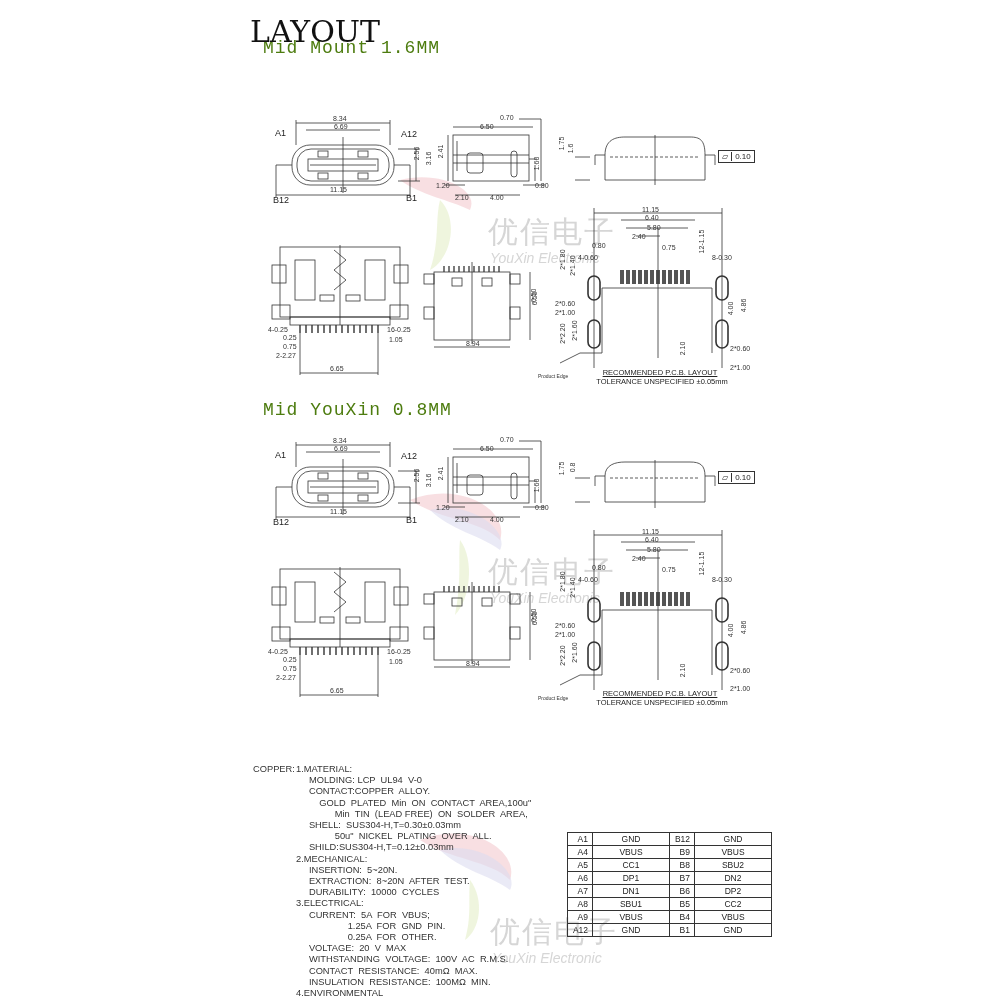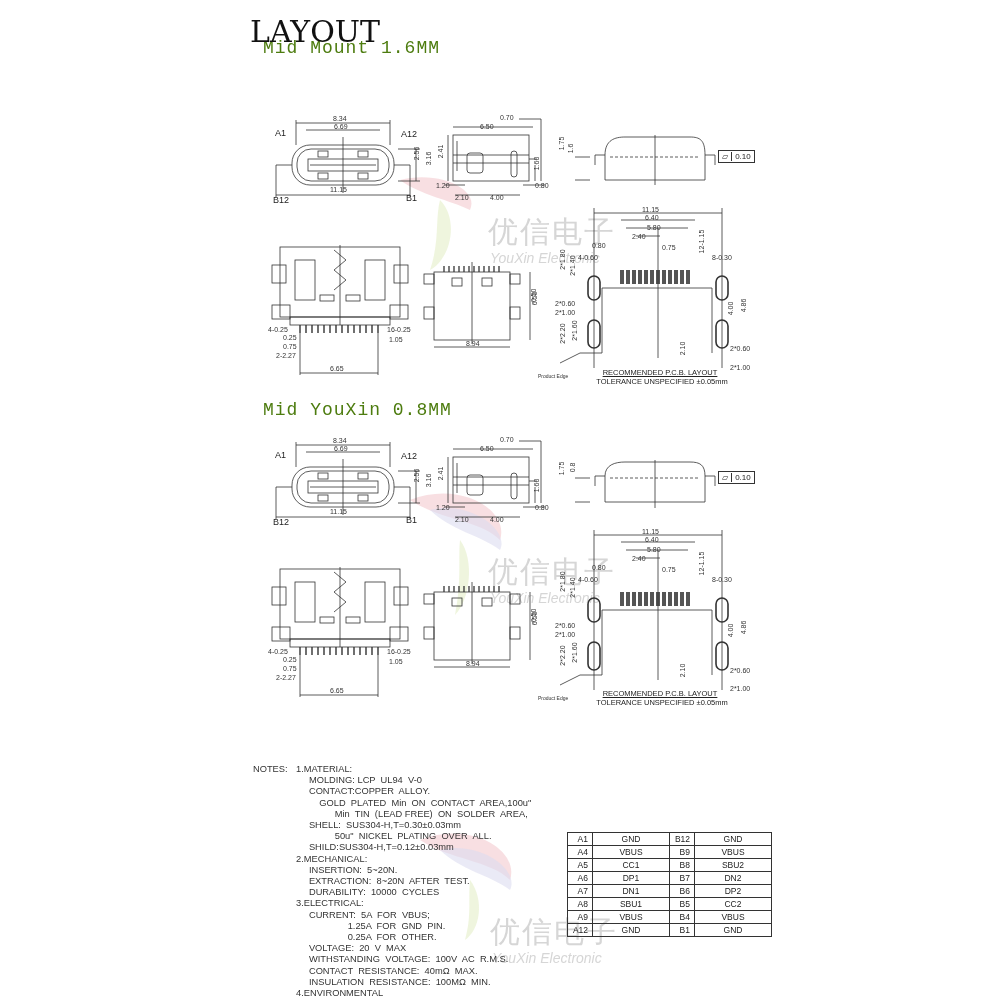--- a/index.html
+++ b/index.html
@@ -494,21 +494,21 @@
 <div class="dim" style="left:724px;top:627px;transform:rotate(-90deg)">4.00</div>
 <div class="dim" style="left:737px;top:624px;transform:rotate(-90deg)">4.86</div>
 <div class="dim" style="left:676px;top:667px;transform:rotate(-90deg)">2.10</div>
 <div class="dim" style="left:730px;top:667px">2*0.60</div>
 <div class="dim" style="left:730px;top:685px">2*1.00</div>
 <div class="dim" style="left:538px;top:695px;font-size:5px">Product Edge</div>
 <div class="pcb-caption" style="left:560px;top:689px;text-decoration:underline">RECOMMENDED  P.C.B.  LAYOUT</div>
 <div class="pcb-caption" style="left:562px;top:698px">TOLERANCE  UNSPECIFIED  ±0.05mm</div>
 </div>
 
-<div class="abs" style="left:253px;top:764px;font-size:9.3px;color:#333">NOTES:</div>
+<div class="abs" style="left:253px;top:764px;font-size:9.3px;color:#333">COPPER:</div>
 <div class="abs notes" style="left:296px">1.MATERIAL:
      MOLDING: LCP  UL94  V-0
      CONTACT:COPPER  ALLOY.
          GOLD  PLATED  Min  ON  CONTACT  AREA,100u"
                Min  TIN  (LEAD FREE)  ON  SOLDER  AREA,
      SHELL:  SUS304-H,T=0.30±0.03mm
                50u"  NICKEL  PLATING  OVER  ALL.
      SHILD:SUS304-H,T=0.12±0.03mm
 2.MECHANICAL:
      INSERTION:  5~20N.

